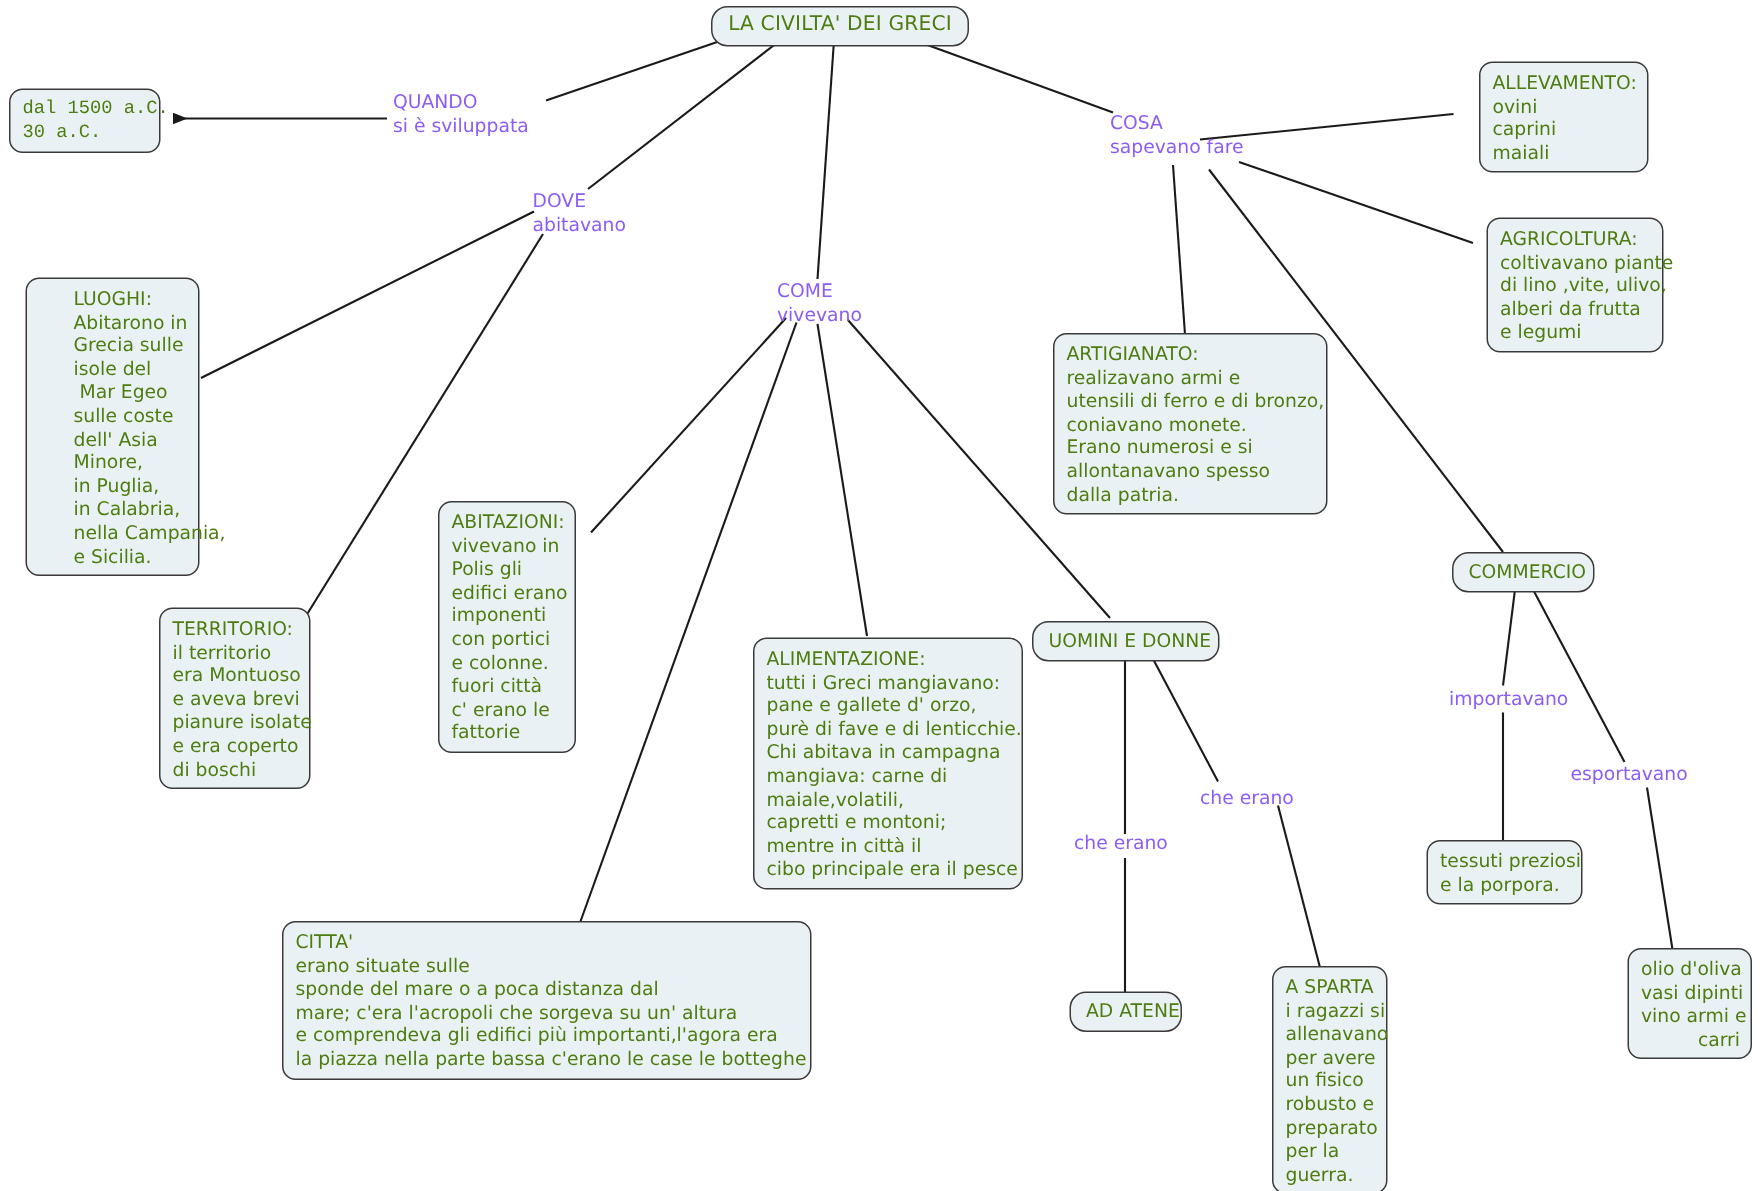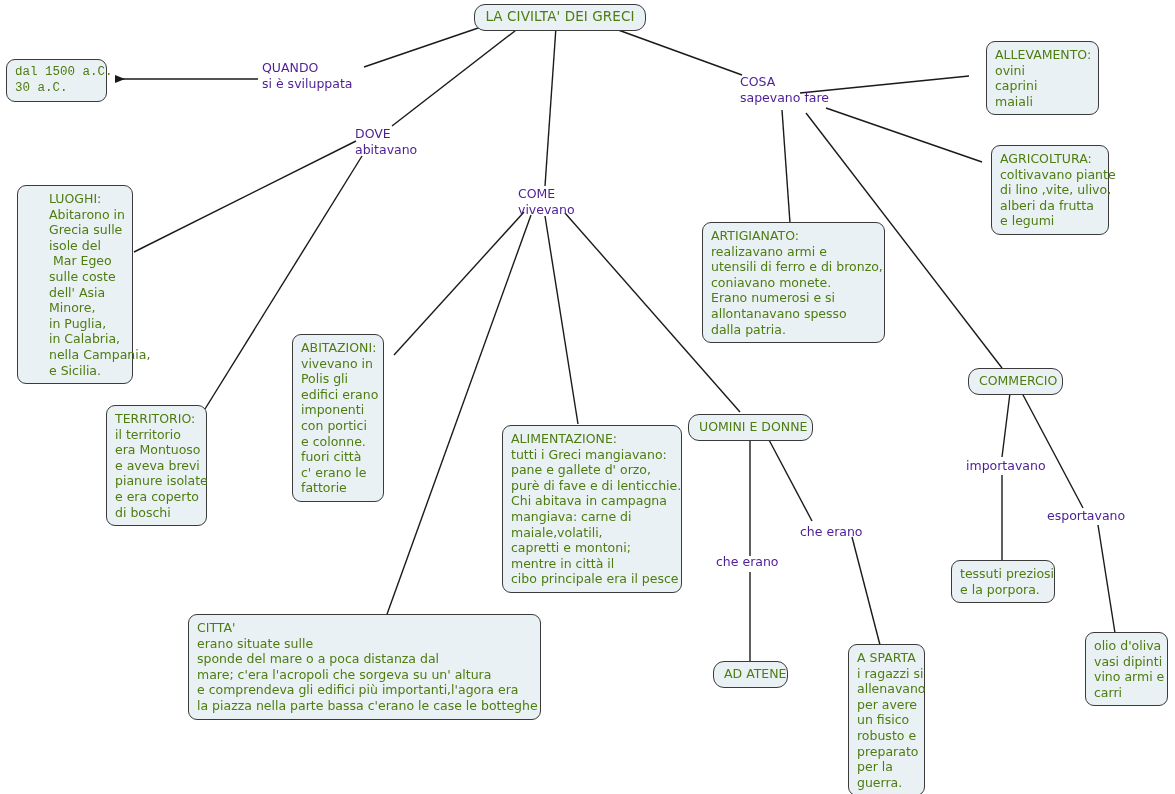--- a/index.html
+++ b/index.html
@@ -41,21 +41,21 @@
     border-radius: 11px;
     padding: 4px 10px 5px 10px;
     text-align: center;
   }
   .node.title {
     font-size: 13.5px;
     letter-spacing: 0.1px;
   }
   .linklabel {
     position: absolute;
-    color: #4c1d95;
+    color: #8b5cf6;
     font-size: 12.5px;
     line-height: 15.6px;
     white-space: pre;
     background: transparent;
   }
 </style>
 </head>
 <body>
 
 <div id="canvas">
@@ -198,21 +198,21 @@
 coltivavano piante
 di lino ,vite, ulivo,
 alberi da frutta
 e legumi</div>
 
   <div class="node pill" style="left:968px; top:368px; width:95px;">COMMERCIO</div>
 
   <div class="node" style="left:951px; top:560px; width:104px;">tessuti preziosi
 e la porpora.</div>
 
-  <div class="node" style="left:1085px; top:632px; width:83px;">olio d'oliva
+  <div class="node" style="left:1085px; top:632px; width:83px;text-align:right;">olio d'oliva
 vasi dipinti
 vino armi e
 carri</div>
 
   <div class="linklabel" style="left:262px; top:60px;">QUANDO
 si è sviluppata</div>
 
   <div class="linklabel" style="left:355px; top:126px;">DOVE
 abitavano</div>
 

